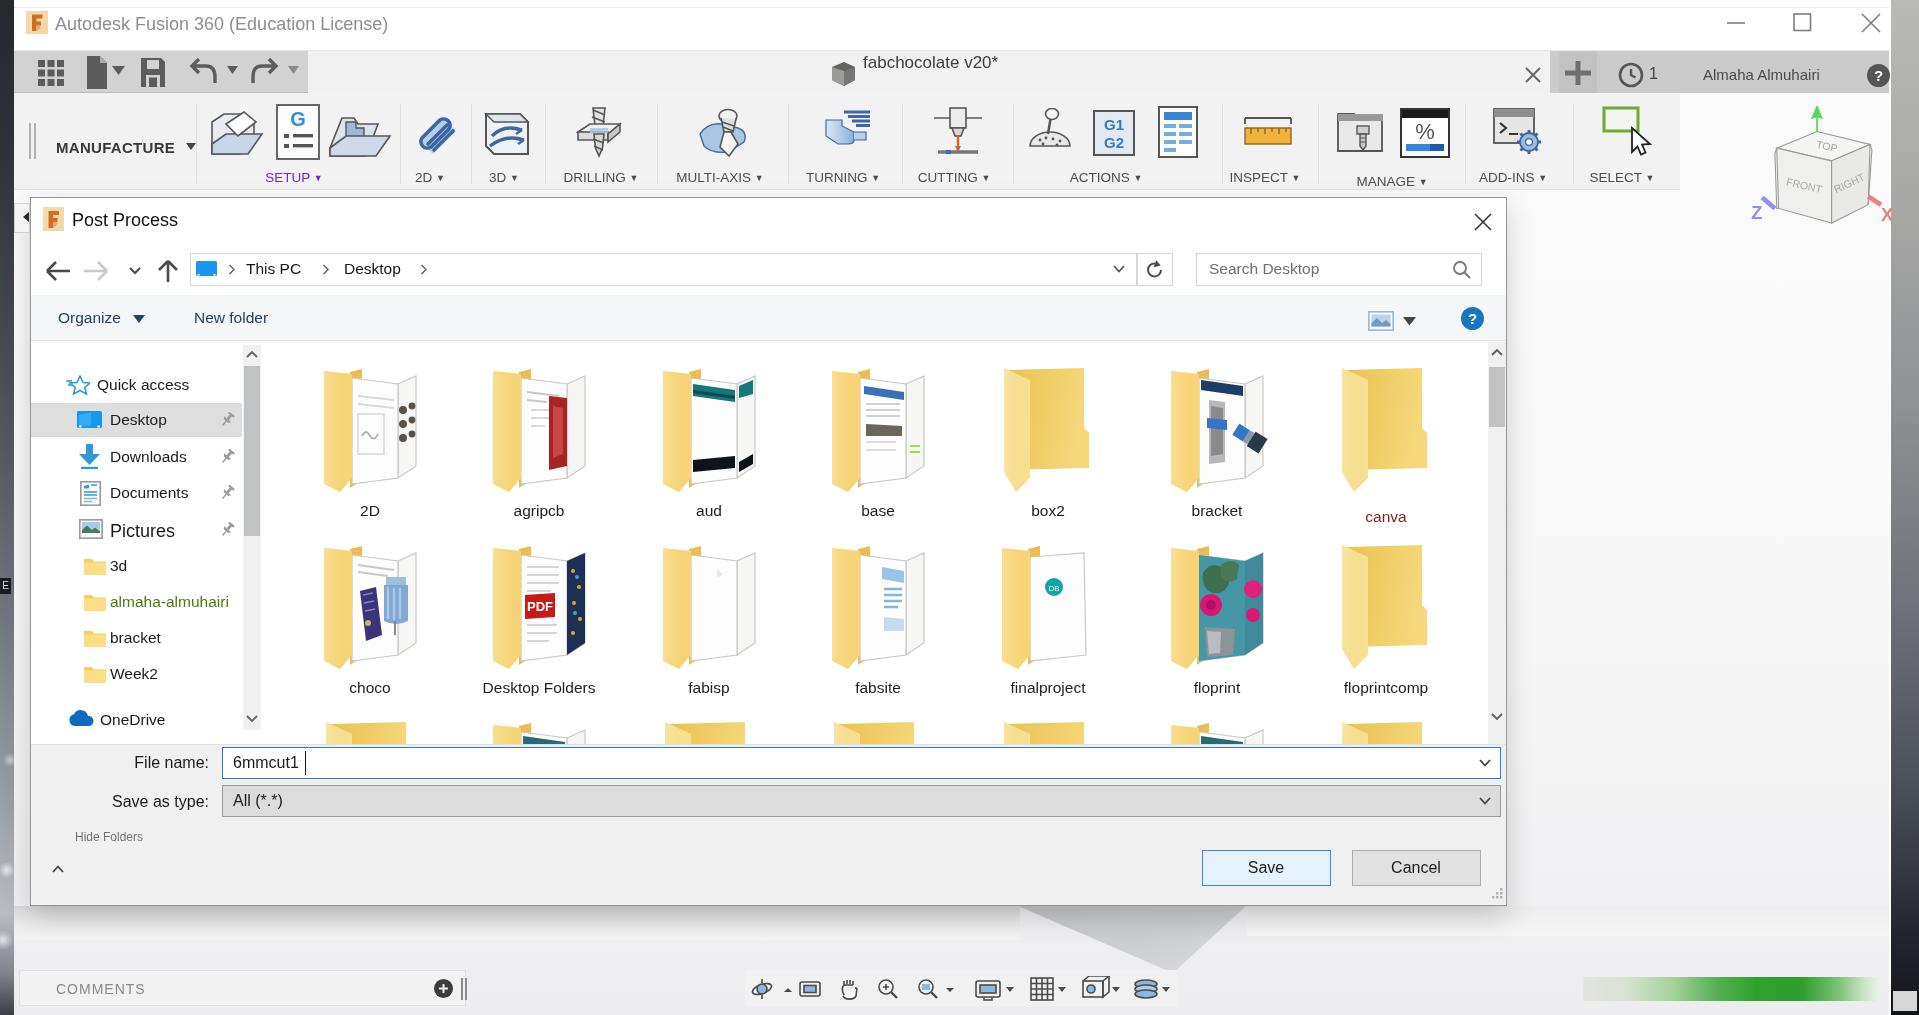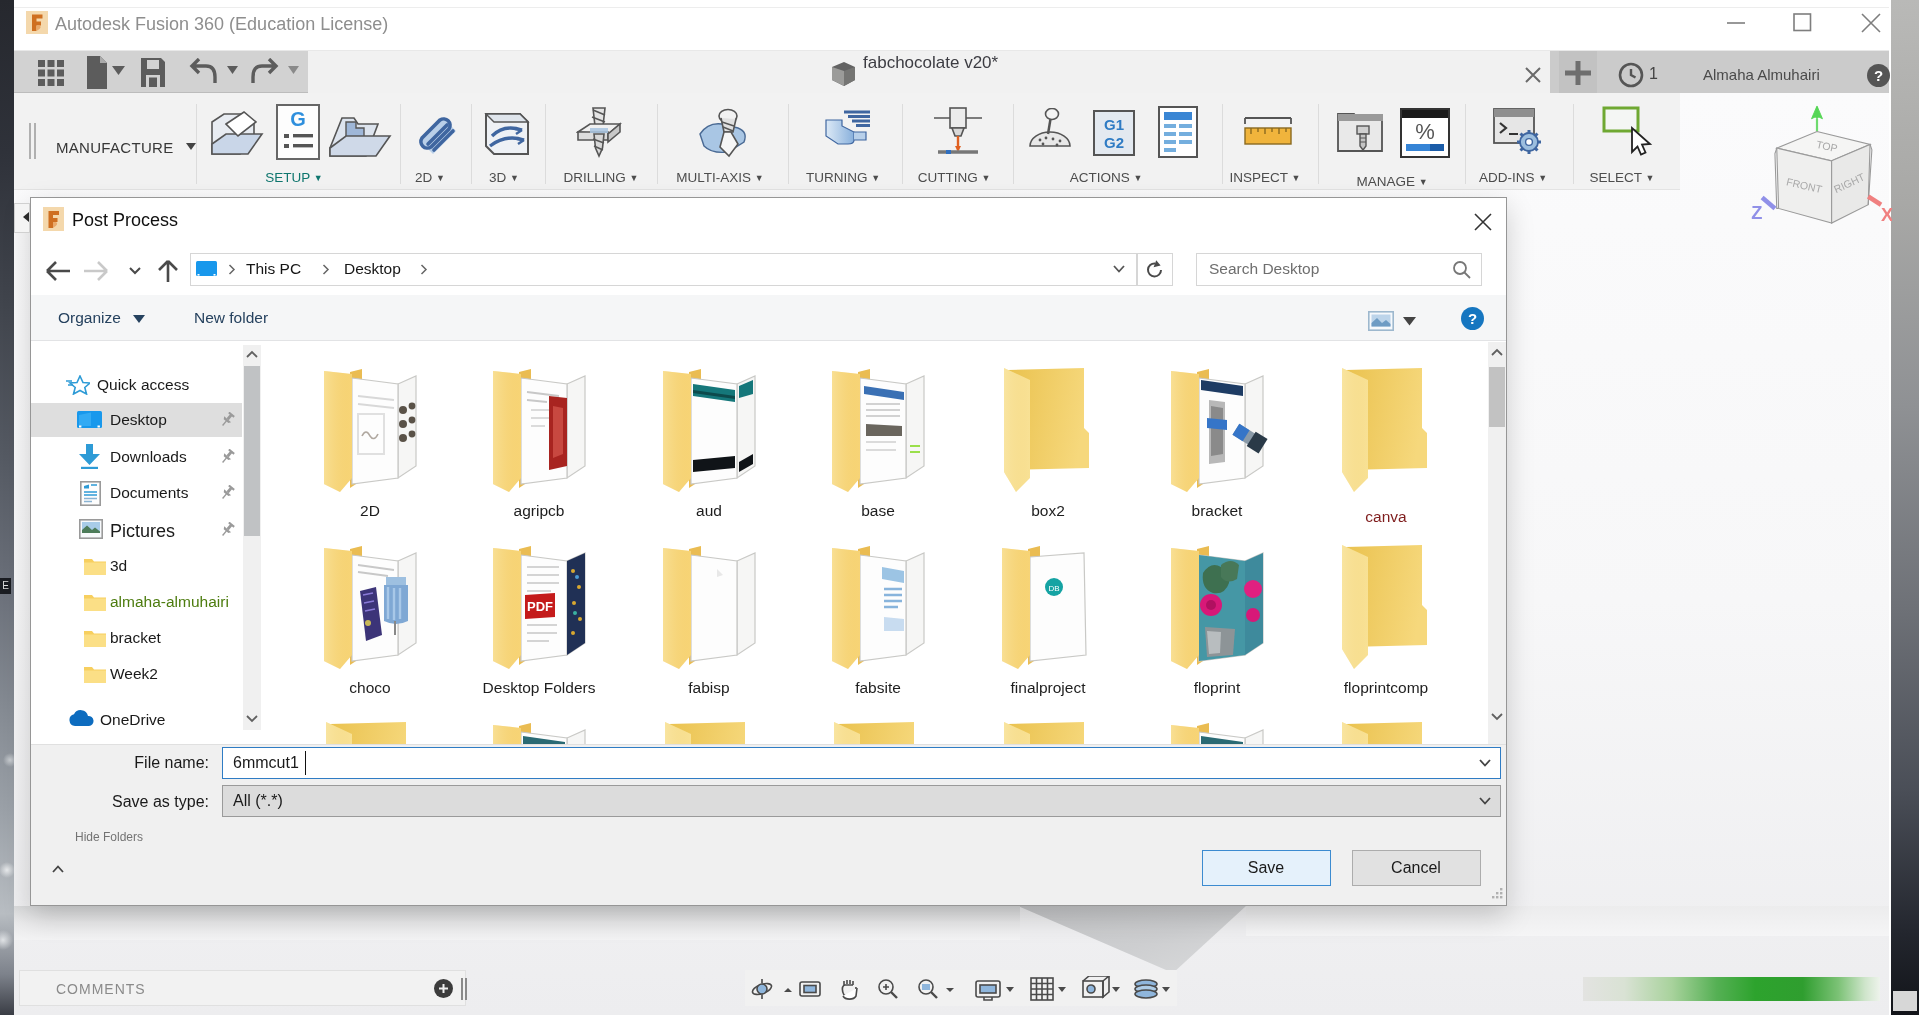--- a/index.html
+++ b/index.html
@@ -95,37 +95,37 @@
 <div class="tx" style="left:1649px;top:65px;font-size:16px;color:#444">1</div>
 <div class="tx" style="left:1703px;top:66px;font-size:15px;color:#4a4a4a">Almaha Almuhairi</div>
 <svg class="abs" style="left:1867px;top:64px" width="23" height="23" viewBox="0 0 23 23">
 <circle cx="11.5" cy="11.5" r="11.5" fill="#555"></circle>
 <text x="11.5" y="17" font-size="15" font-weight="bold" fill="#fff" text-anchor="middle" font-family="Liberation Sans">?</text>
 </svg>
 
 <div class="abs" id="ribbon" style="left:14px;top:93px;width:1666px;height:97px;background:#f2f2f2;border-bottom:1px solid #e3e3e3"></div>
 <div class="abs" style="left:29px;top:123px;width:2px;height:36px;background:#b0b0b0"></div>
 <div class="abs" style="left:34px;top:123px;width:2px;height:36px;background:#b0b0b0"></div>
-<div class="tx" style="left:56px;top:139px;font-size:15px;font-weight:normal;color:#383838;letter-spacing:0.3px">MANUFACTURE</div>
+<div class="tx" style="left:56px;top:139px;font-size:15px;font-weight:bold;color:#383838;letter-spacing:0.3px">MANUFACTURE</div>
 <svg class="abs" style="left:186px;top:143px" width="10" height="7" viewBox="0 0 10 7">
     <path d="M0 0 H10 L5 7 Z" fill="#444"></path>
   </svg>
 <div class="abs" style="left:196px;top:104px;width:1px;height:80px;background:#dcdcdc"></div>
 <div class="abs" style="left:400px;top:104px;width:1px;height:80px;background:#dcdcdc"></div>
 <div class="abs" style="left:471px;top:104px;width:1px;height:80px;background:#dcdcdc"></div>
 <div class="abs" style="left:545px;top:104px;width:1px;height:80px;background:#dcdcdc"></div>
 <div class="abs" style="left:657px;top:104px;width:1px;height:80px;background:#dcdcdc"></div>
 <div class="abs" style="left:788px;top:104px;width:1px;height:80px;background:#dcdcdc"></div>
 <div class="abs" style="left:902px;top:104px;width:1px;height:80px;background:#dcdcdc"></div>
 <div class="abs" style="left:1013px;top:104px;width:1px;height:80px;background:#dcdcdc"></div>
 <div class="abs" style="left:1222px;top:104px;width:1px;height:80px;background:#dcdcdc"></div>
 <div class="abs" style="left:1318px;top:104px;width:1px;height:80px;background:#dcdcdc"></div>
 <div class="abs" style="left:1465px;top:104px;width:1px;height:80px;background:#dcdcdc"></div>
 <div class="abs" style="left:1573px;top:104px;width:1px;height:80px;background:#dcdcdc"></div>
-<div class="tx" style="left:294px;top:170px;transform:translateX(-50%);font-size:13.5px;color:#0f766e">SETUP <span style="font-size:9px;vertical-align:1px">▼</span></div>
+<div class="tx" style="left:294px;top:170px;transform:translateX(-50%);font-size:13.5px;color:#6d28d9">SETUP <span style="font-size:9px;vertical-align:1px">▼</span></div>
 <div class="tx" style="left:430px;top:170px;transform:translateX(-50%);font-size:13.5px;color:#4d4d4d">2D <span style="font-size:9px;vertical-align:1px">▼</span></div>
 <div class="tx" style="left:504px;top:170px;transform:translateX(-50%);font-size:13.5px;color:#4d4d4d">3D <span style="font-size:9px;vertical-align:1px">▼</span></div>
 <div class="tx" style="left:601px;top:170px;transform:translateX(-50%);font-size:13.5px;color:#4d4d4d">DRILLING <span style="font-size:9px;vertical-align:1px">▼</span></div>
 <div class="tx" style="left:720px;top:170px;transform:translateX(-50%);font-size:13.5px;color:#4d4d4d">MULTI-AXIS <span style="font-size:9px;vertical-align:1px">▼</span></div>
 <div class="tx" style="left:843px;top:170px;transform:translateX(-50%);font-size:13.5px;color:#4d4d4d">TURNING <span style="font-size:9px;vertical-align:1px">▼</span></div>
 <div class="tx" style="left:954px;top:170px;transform:translateX(-50%);font-size:13.5px;color:#4d4d4d">CUTTING <span style="font-size:9px;vertical-align:1px">▼</span></div>
 <div class="tx" style="left:1106px;top:170px;transform:translateX(-50%);font-size:13.5px;color:#4d4d4d">ACTIONS <span style="font-size:9px;vertical-align:1px">▼</span></div>
 <div class="tx" style="left:1265px;top:170px;transform:translateX(-50%);font-size:13.5px;color:#4d4d4d">INSPECT <span style="font-size:9px;vertical-align:1px">▼</span></div>
 <div class="tx" style="left:1392px;top:174px;transform:translateX(-50%);font-size:13.5px;color:#4d4d4d">MANAGE <span style="font-size:9px;vertical-align:1px">▼</span></div>
 <div class="tx" style="left:1513px;top:170px;transform:translateX(-50%);font-size:13.5px;color:#4d4d4d">ADD-INS <span style="font-size:9px;vertical-align:1px">▼</span></div>

